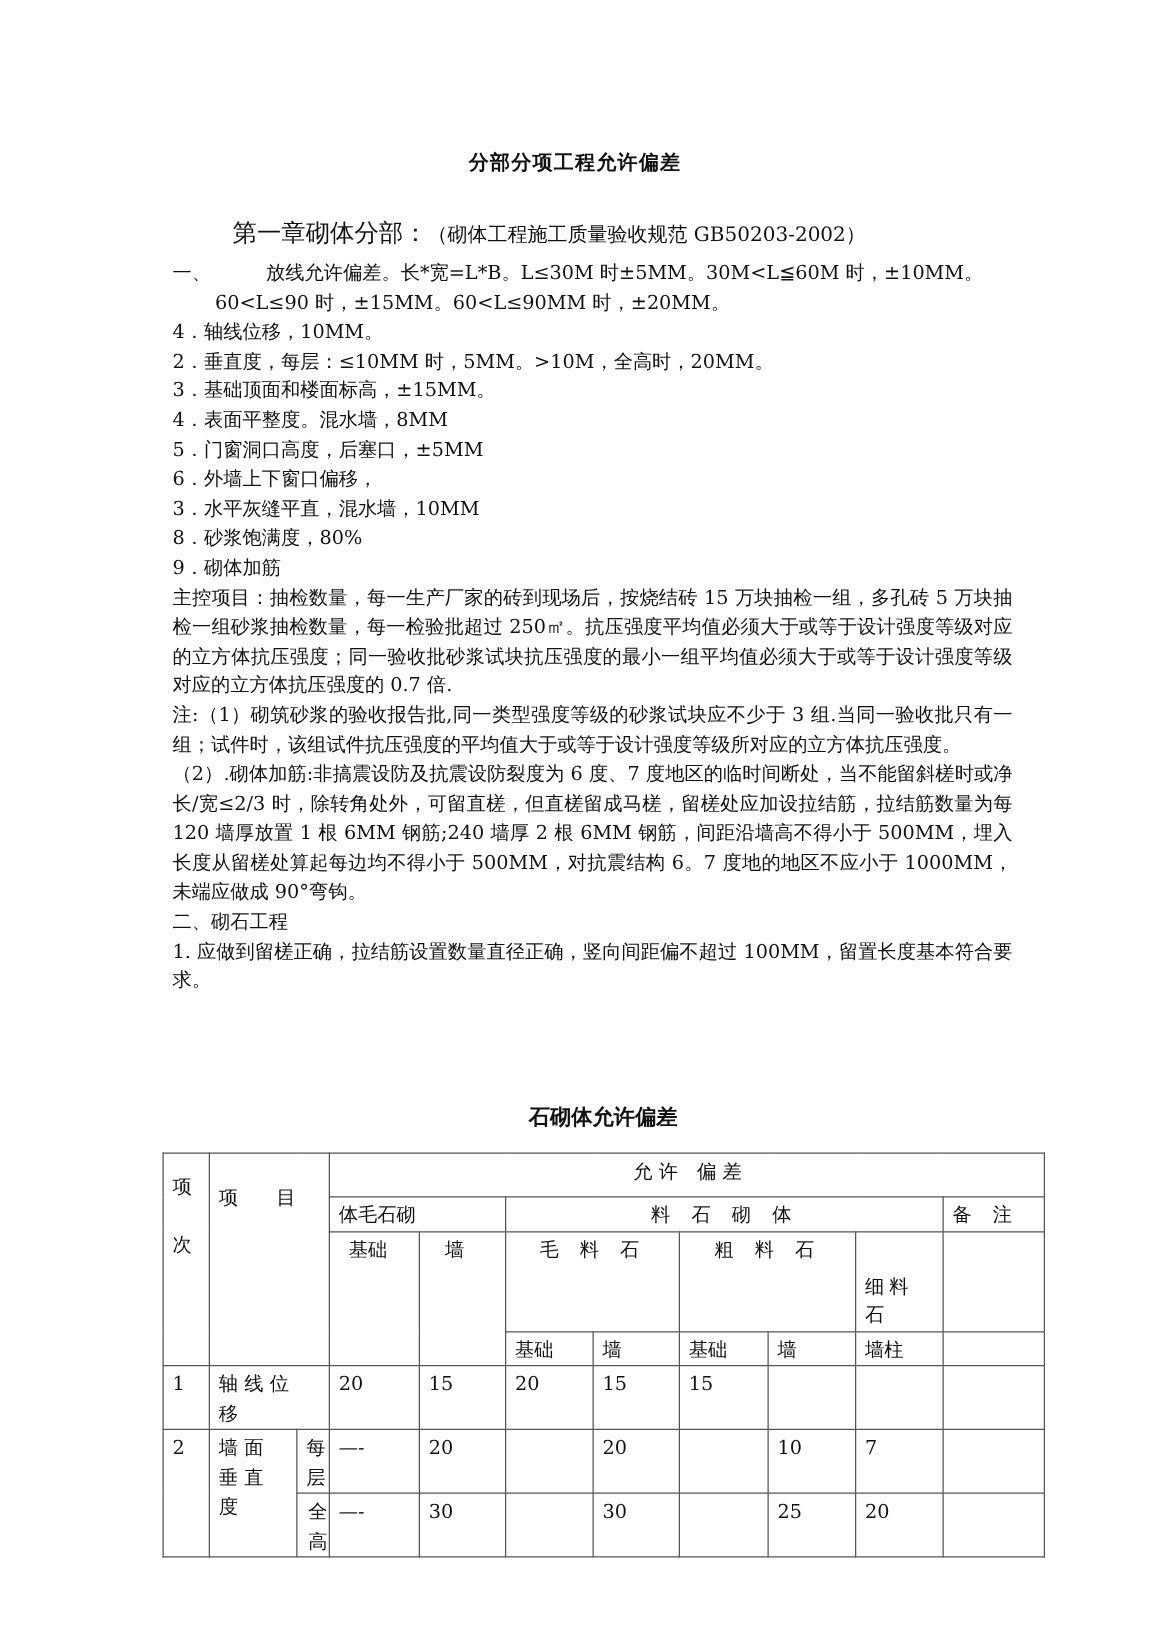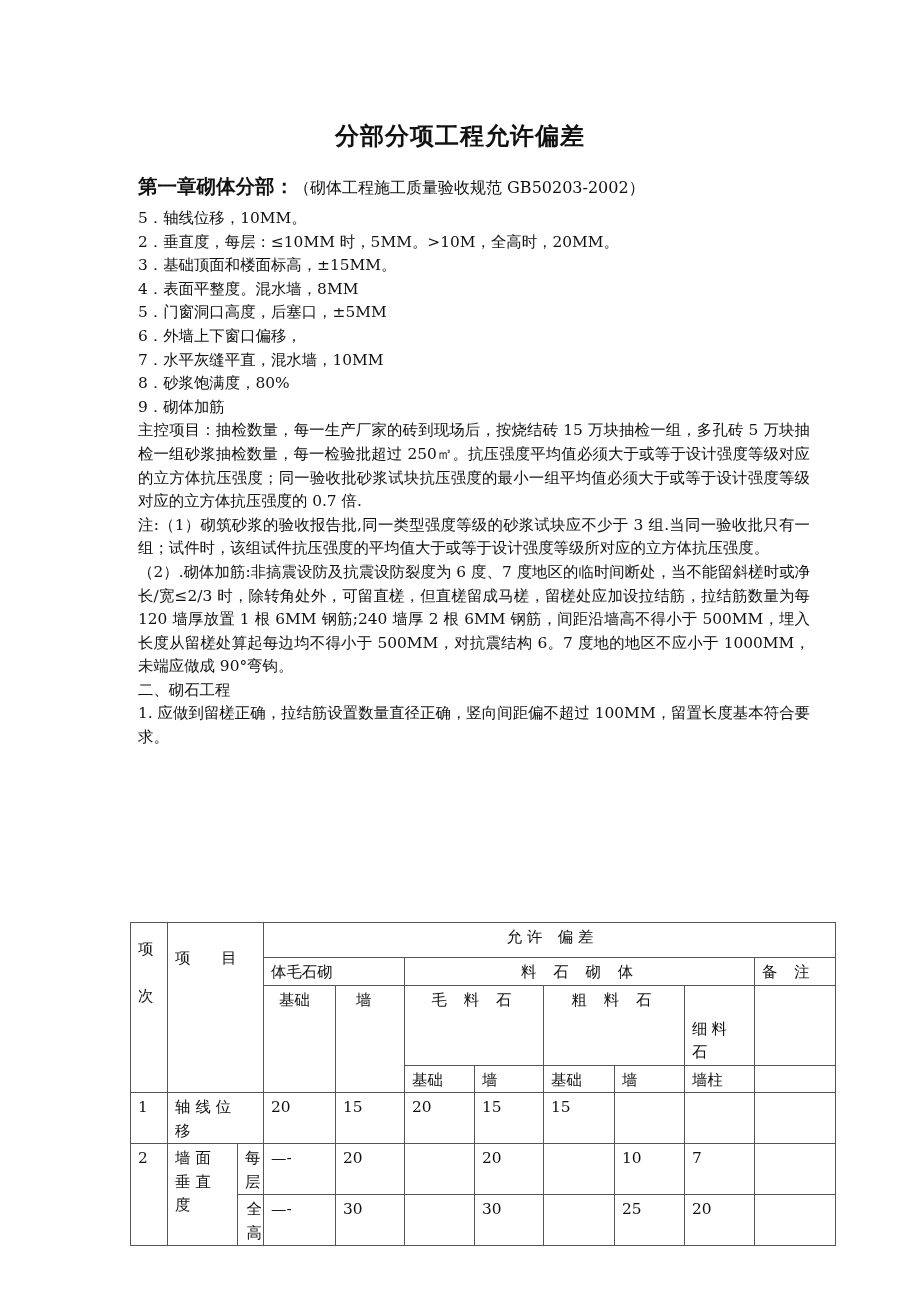--- a/index.html
+++ b/index.html
@@ -1,23 +1,23 @@
 <!DOCTYPE html>
 <html><head>
 <meta charset="utf-8">
 <style>
   html, body { margin: 0; padding: 0; background: #ffffff; }
   body { width: 920px; height: 1302px; position: relative; overflow: hidden;
          font-family: "DejaVu Serif", "Liberation Serif", serif; color: #111; }
   .page { position: absolute; left: 0; top: 0; width: 920px; height: 1302px; }
   .title { position: absolute; top: 120px; left: 0; width: 920px; text-align: center;
            font-family: "DejaVu Sans", "Liberation Sans", sans-serif; font-weight: bold;
-           font-size: 24px; letter-spacing: 1px; }
+           font-size: 16px; letter-spacing: 1px; }
   .chapter { position: absolute; top: 173px; left: 138px; width: 680px; font-size: 16px; white-space: nowrap; }
-  .chapter .ch-head { font-family: "DejaVu Sans", "Liberation Sans", sans-serif; font-weight: bold; font-size: 19.5px; }
+  .chapter .ch-head { font-family: "DejaVu Sans", "Liberation Sans", sans-serif; font-weight: normal; font-size: 19.5px; margin-left: 48px; }
   .chapter .ch-note { font-size: 16px; }
   .body-text { position: absolute; top: 207px; left: 138px; width: 672px; font-size: 15.4px; line-height: 23.6px; }
   .body-text p { margin: 0; }
   .indent-hang { padding-left: 34px; text-indent: -34px; }
   .sec1-gap { display: inline-block; width: 44px; }
   .justify { text-align: justify; text-align-last: left; }
   .table-caption { position: absolute; top: 882px; left: 130px; width: 705px; text-align: center;
                    font-family: "DejaVu Sans", "Liberation Sans", sans-serif; font-weight: bold; font-size: 17px; }
   table.dev { position: absolute; top: 922px; left: 130px; width: 705px; border-collapse: collapse;
               table-layout: fixed; font-size: 15.4px; padding-left: 16px; }
@@ -38,36 +38,40 @@
 
 <div class="page">
 
   <div class="title">分部分项工程允许偏差</div>
 
   <div class="chapter">
     <span class="ch-head">第一章砌体分部：</span><span class="ch-note">（砌体工程施工质量验收规范 GB50203-2002）</span>
   </div>
 
   <div class="body-text">
-    <p>5．轴线位移，10MM。</p>
+    <p class="indent-hang">
+      <span>一、</span><span class="sec1-gap"></span><span>放线允许偏差。长*宽=L*B。L≤30M 时±5MM。30M&lt;L≦60M 时，±10MM。60&lt;L≤90 时，±15MM。60&lt;L≤90MM 时，±20MM。</span>
+    </p>
+    <p>4．轴线位移，10MM。</p>
     <p>2．垂直度，每层：≤10MM 时，5MM。&gt;10M，全高时，20MM。</p>
     <p>3．基础顶面和楼面标高，±15MM。</p>
     <p>4．表面平整度。混水墙，8MM</p>
     <p>5．门窗洞口高度，后塞口，±5MM</p>
     <p>6．外墙上下窗口偏移，</p>
-    <p>7．水平灰缝平直，混水墙，10MM</p>
+    <p>3．水平灰缝平直，混水墙，10MM</p>
     <p>8．砂浆饱满度，80%</p>
     <p>9．砌体加筋</p>
     <p class="justify">主控项目：抽检数量，每一生产厂家的砖到现场后，按烧结砖 15 万块抽检一组，多孔砖 5 万块抽检一组砂浆抽检数量，每一检验批超过 250㎡。抗压强度平均值必须大于或等于设计强度等级对应的立方体抗压强度；同一验收批砂浆试块抗压强度的最小一组平均值必须大于或等于设计强度等级对应的立方体抗压强度的 0.7 倍.</p>
     <p class="justify">注:（1）砌筑砂浆的验收报告批,同一类型强度等级的砂浆试块应不少于 3 组.当同一验收批只有一组；试件时，该组试件抗压强度的平均值大于或等于设计强度等级所对应的立方体抗压强度。</p>
     <p class="justify">（2）.砌体加筋:非搞震设防及抗震设防裂度为 6 度、7 度地区的临时间断处，当不能留斜槎时或净长/宽≤2/3 时，除转角处外，可留直槎，但直槎留成马槎，留槎处应加设拉结筋，拉结筋数量为每 120 墙厚放置 1 根 6MM 钢筋;240 墙厚 2 根 6MM 钢筋，间距沿墙高不得小于 500MM，埋入长度从留槎处算起每边均不得小于 500MM，对抗震结构 6。7 度地的地区不应小于 1000MM，未端应做成 90°弯钩。</p>
     <p>二、砌石工程</p>
     <p class="justify">1. 应做到留槎正确，拉结筋设置数量直径正确，竖向间距偏不超过 100MM，留置长度基本符合要求。</p>
   </div>
 
+  <div class="table-caption">石砌体允许偏差</div>
 
   <table class="dev">
     <colgroup>
       <col style="width:37px">
         <col style="width:70px">
         <col style="width:26px">
       <col style="width:72px">
         <col style="width:69px">
         <col style="width:70px">
         <col style="width:69px">

